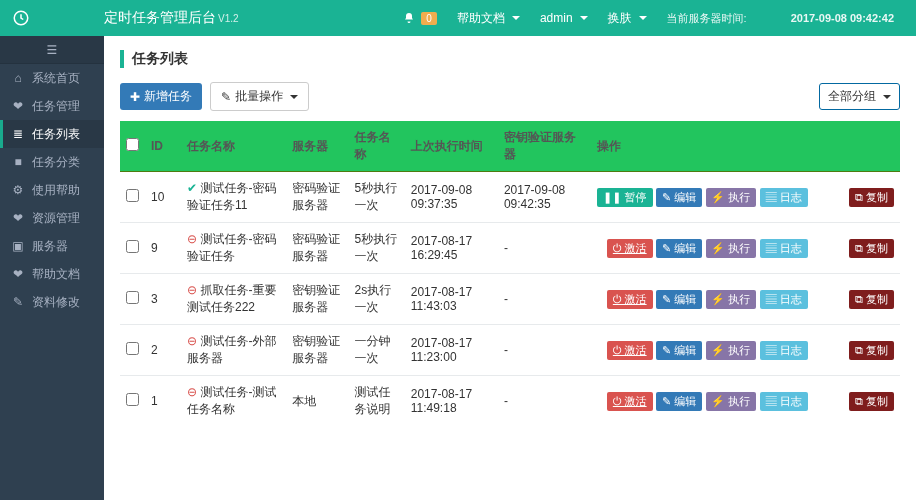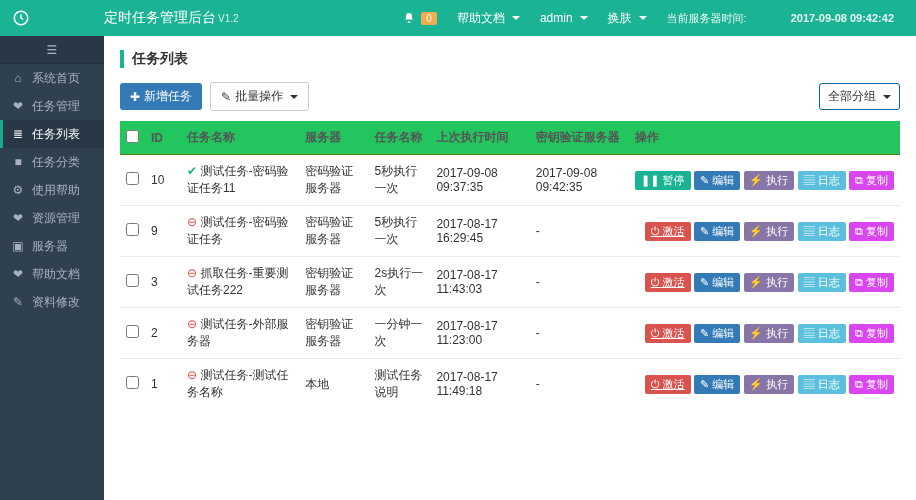--- a/index.html
+++ b/index.html
@@ -23,21 +23,21 @@
 .page-title { border-left: 4px solid #1ab394; margin: 14px 16px; padding-left: 8px; font-size: 14px; font-weight: 600; color: #333; }
 .toolbar { display: flex; align-items: center; gap: 8px; padding: 0 16px 10px; }
 .btn { border: none; border-radius: 3px; padding: 5px 10px; font-size: 12px; cursor: pointer; display: inline-flex; align-items: center; gap: 4px; }
 .btn-primary { background: #337ab7; color: #fff; }
 .btn-default { background: #fff; border: 1px solid #ccc; color: #333; }
 .btn-sm { padding: 2px 6px; font-size: 11px; border-radius: 2px; }
 .btn-green { background: #1ab394; color: #fff; text-align: center; }
 .btn-cyan { background: #337ab7; color: #fff; }
 .btn-purple { background: #8775a7; color: #fff; }
 .btn-blue { background: #5bc0de; color: #fff; }
-.btn-gray { background: #d946ef; color: #fff; }
+.btn-gray { background: #7f1d1d; color: #fff; margin-left: 38px; }
 .btn-red { background: #d9534f; color: #fff; text-decoration: underline; }
 .dropdown-group { border: 1px solid #0369a1; border-radius: 3px; padding: 4px 8px; font-size: 12px; cursor: pointer; display: flex; align-items: center; gap: 4px; margin-left: auto; }
 table { width: calc(100% - 32px); margin: 0 16px; border-collapse: collapse; }
 th, td { text-align: left; padding: 8px 6px; border-top: 1px solid #e7eaec; font-size: 12px; vertical-align: middle; }
 th { background: #22c55e; color: #555; font-weight: 600; border-top: none; border-bottom: 1px solid #4d7c0f; }
 td.ops { white-space: nowrap; text-align: right; }
 .status-green { color: #1ab394; font-size: 12px; }
 .status-red { color: #d9534f; font-size: 12px; }
 .caret-down::after { content: ""; display: inline-block; border: 4px solid transparent; border-top-color: currentColor; margin-left: 3px; transform: translateY(2px); }
 svg { display: block; }

